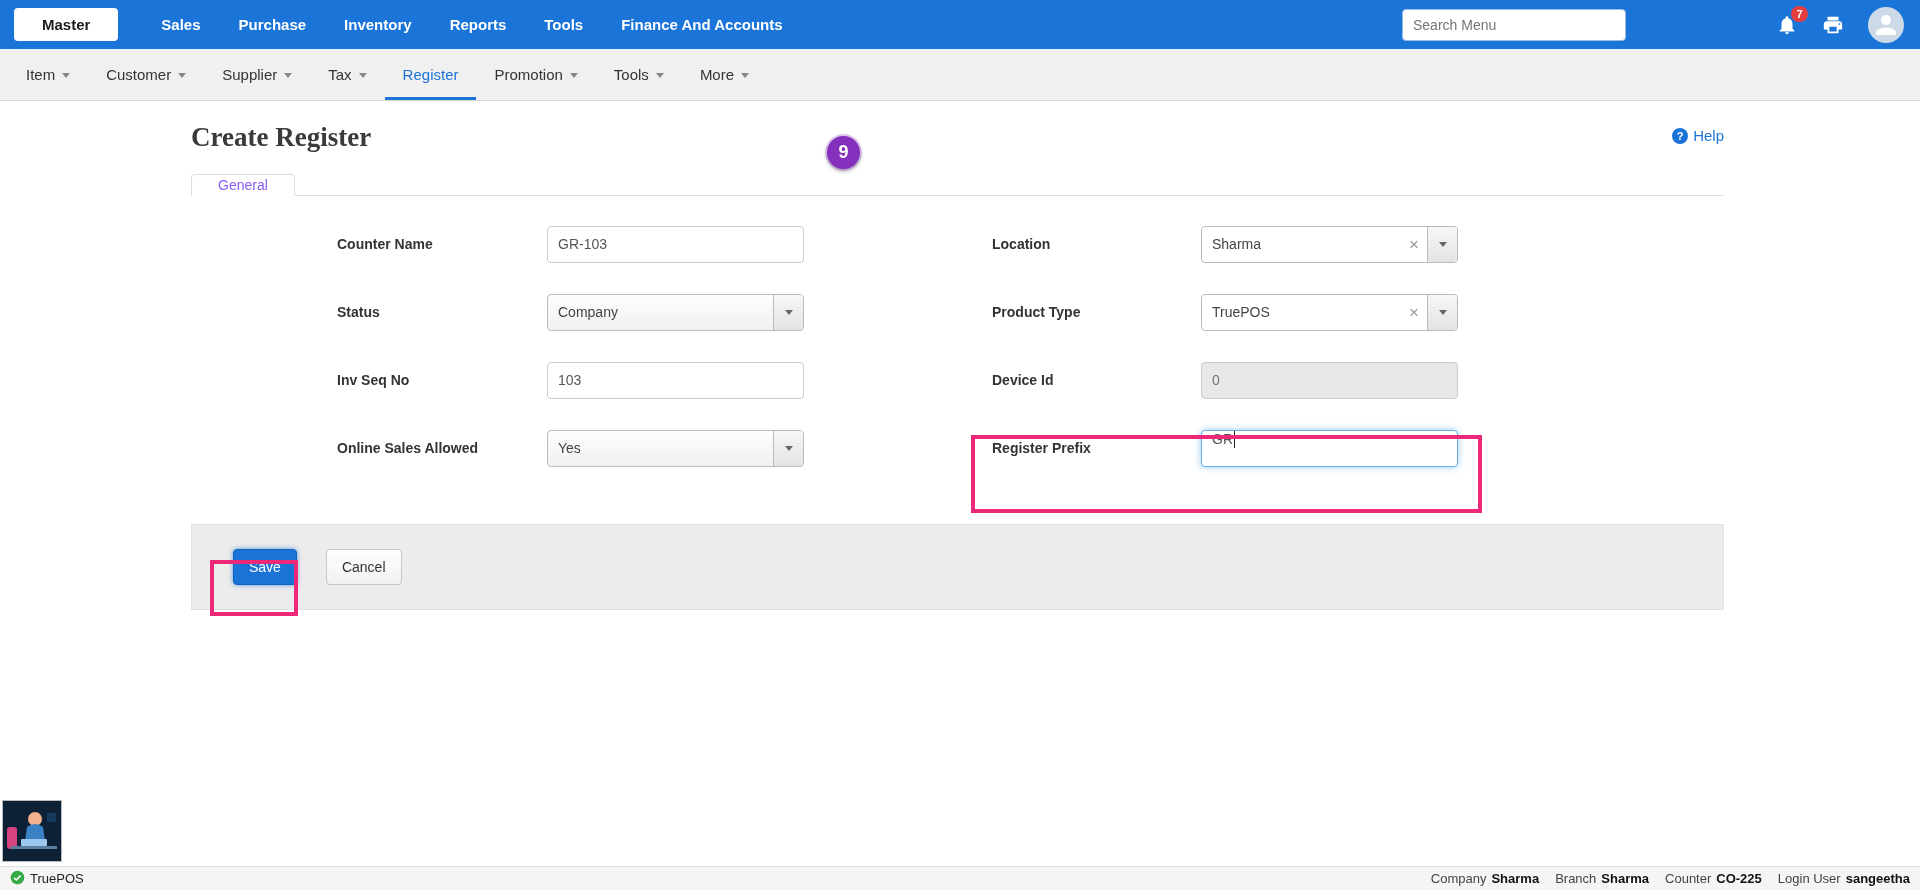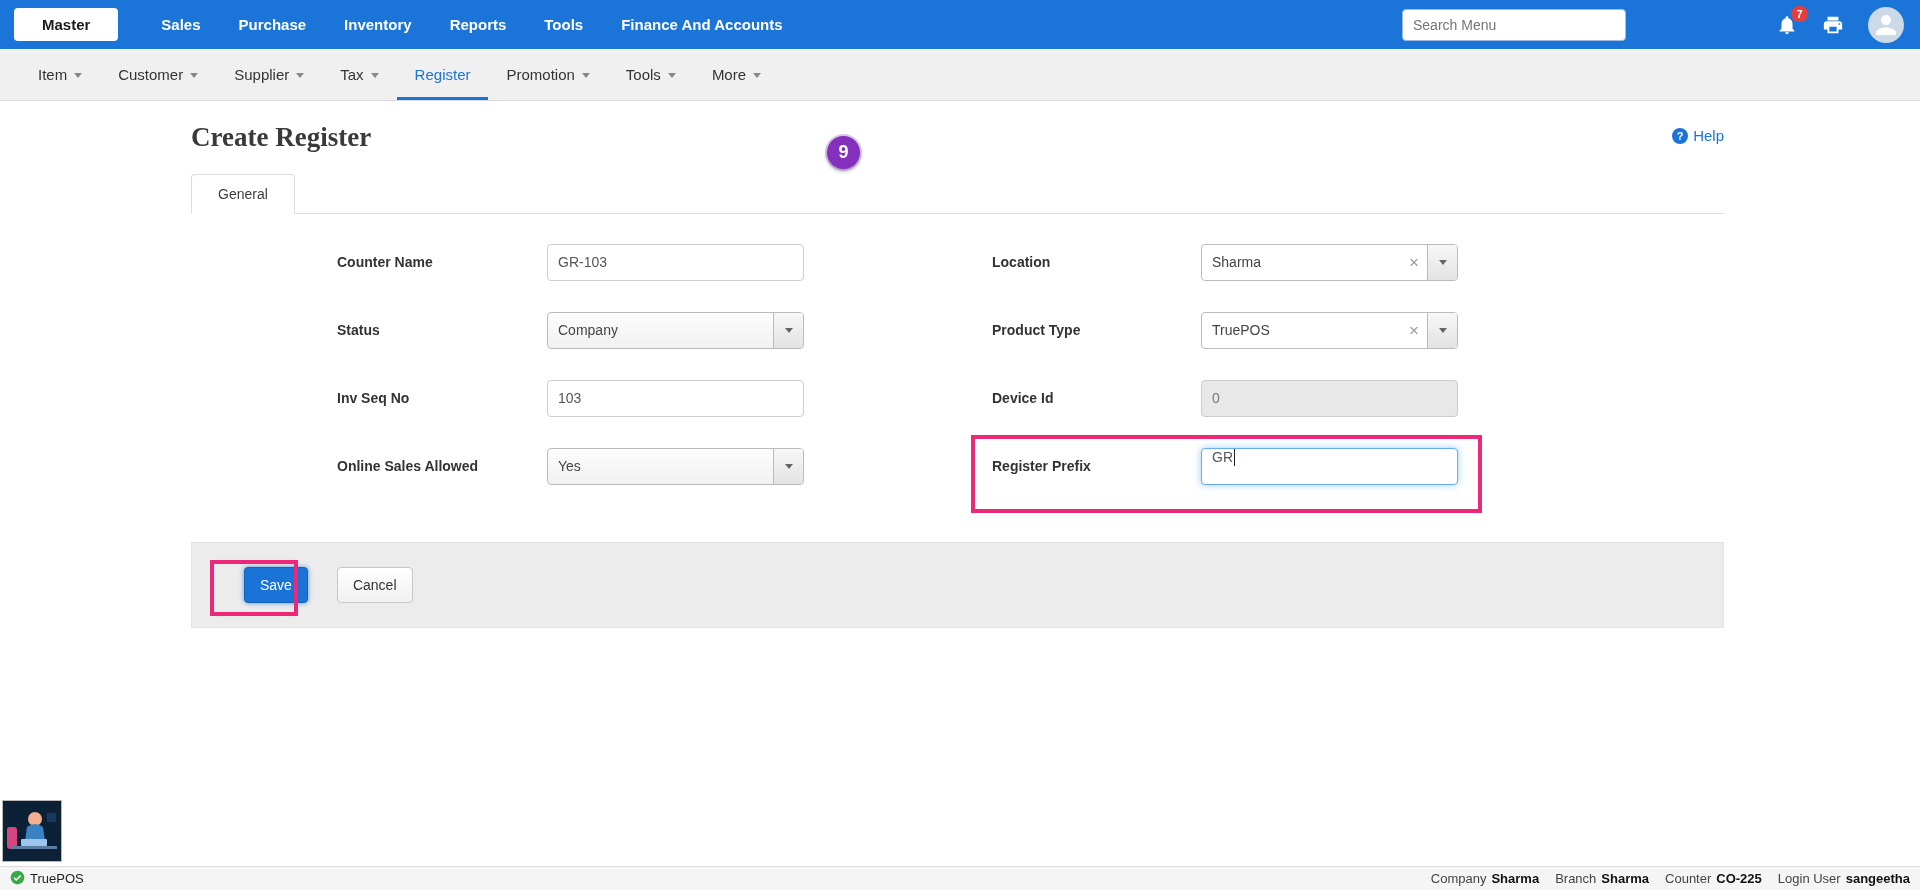--- a/index.html
+++ b/index.html
@@ -34,21 +34,21 @@
     display:flex; align-items:center; justify-content:center;
   }
   .avatar {
     width:36px; height:36px; border-radius:50%; background:#ccd9e6;
     display:flex; align-items:flex-end; justify-content:center; overflow:hidden; cursor:pointer; margin-right:2px;
   }
 
   
   .subbar {
     height:52px; background:#f0f0f0; border-bottom:1px solid #d9d9d9;
-    display:flex; align-items:stretch; padding-left:20px;
+    display:flex; align-items:stretch; padding-left:8px;
   }
   .subnav-item {
     display:flex; align-items:center; gap:7px; padding:0 18px;
     font-size:15px; color:#333; cursor:pointer; white-space:nowrap;
   }
   .subnav-item.active { color:#1a74d8; box-shadow:inset 0 -3px 0 #1a74d8; }
   .nav-caret {
     width:0; height:0; border-left:4px solid transparent; border-right:4px solid transparent;
     border-top:5px solid #888; margin-top:2px;
   }
@@ -64,21 +64,21 @@
   }
   .help-link { display:flex; align-items:center; gap:5px; color:#1a74d8; font-size:15px; cursor:pointer; margin-top:6px; }
   .help-q {
     width:16px; height:16px; border-radius:50%; background:#1a74d8; color:#fff;
     font-size:11px; font-weight:bold; display:flex; align-items:center; justify-content:center;
   }
 
   
   .tabstrip { margin:20px 0 0 191px; width:1533px; border-bottom:1px solid #ddd; }
   .tab {
-    display:inline-block; padding:11px 26px; font-size:14px; color:#404040; background:#fff;
+    display:inline-block; padding:2px 26px; font-size:14px; color:#8b5cf6; background:#fff;
     border:1px solid #ddd; border-bottom:1px solid #fff; border-radius:4px 4px 0 0;
     margin-bottom:-1px; cursor:pointer;
   }
 
   
   .form-area { margin-left:191px; width:1533px; padding-top:14px; }
   .frow { display:grid; grid-template-columns:356px 257px 397px 257px; align-items:center; height:68px; }
   .flabel { font-weight:bold; font-size:14px; color:#333; }
   .flabel.l1 { padding-left:146px; }
   .flabel.l2 { padding-left:188px; }
@@ -106,21 +106,21 @@
     background:linear-gradient(#f7f7f7,#e3e3e3); display:flex; align-items:center; justify-content:center;
   }
   .caret {
     width:0; height:0; border-left:4px solid transparent; border-right:4px solid transparent;
     border-top:5px solid #666;
   }
 
   
   .btnbar {
     margin:42px 0 0 191px; width:1533px; height:86px; background:#ececec;
-    border:1px solid #e2e2e2; display:flex; align-items:center; padding-left:52px; gap:10px;
+    border:1px solid #e2e2e2; display:flex; align-items:center; padding-left:41px; gap:10px;
   }
   .btn { font-size:14px; border-radius:4px; padding:9px 15px; cursor:pointer; font-family:"Liberation Sans",sans-serif; }
   .btn-save {
     background:#1a74d8; color:#fff; border:1px solid #1063be;
     box-shadow:0 0 5px rgba(26,116,216,.7);
   }
   .btn-cancel { background:linear-gradient(#fff,#f1f1f1); color:#333; border:1px solid #c7c7c7;margin-left:19px; }
 
   
   .ann { position:absolute; pointer-events:none; z-index:50; }

